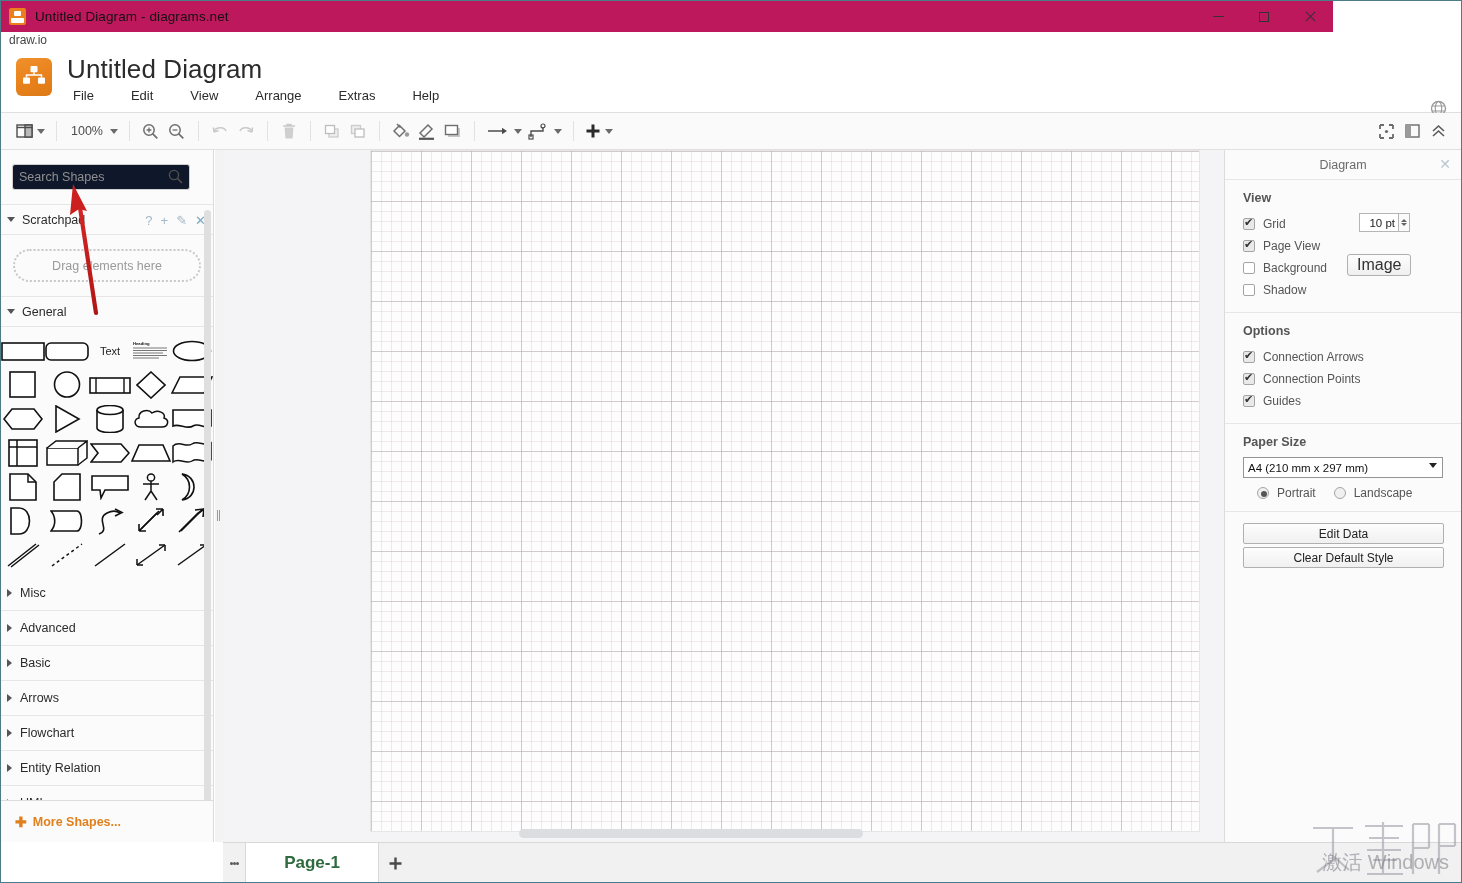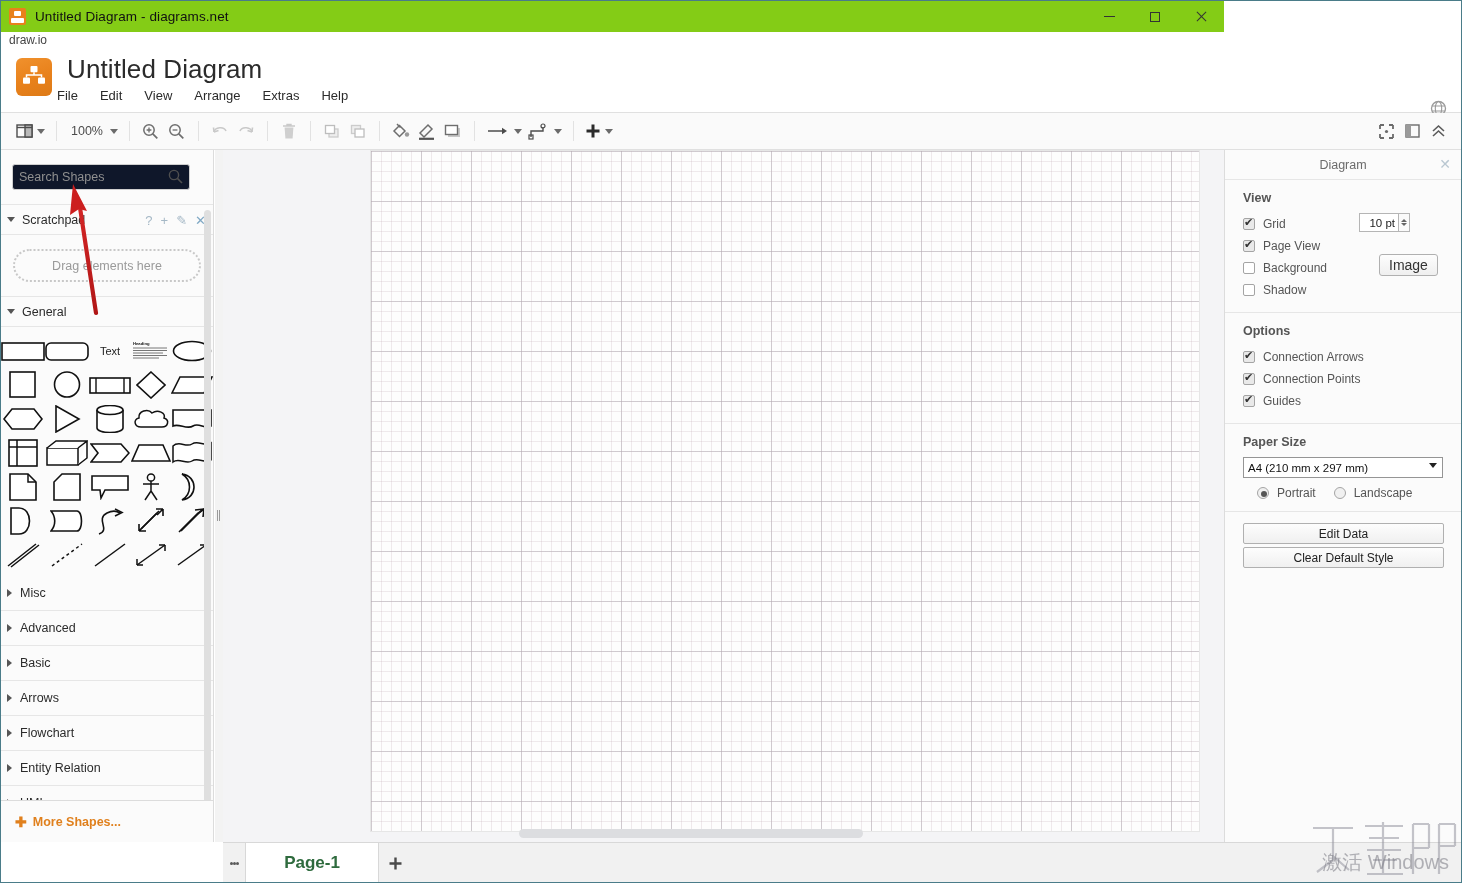--- a/index.html
+++ b/index.html
@@ -7,21 +7,21 @@
   body {
     font-family: "Liberation Sans", sans-serif;
     font-size: 12px;
     color: #333;
     background: #ffffff;
     -webkit-font-smoothing: antialiased;
   }
   .app { position:relative; width:1462px; height:883px; border:1px solid #4a7c89; background:#fff; overflow:hidden; }
 
   
-  .titlebar { position:absolute; left:0; top:0; width:1223px; height:31px; background:#84cc16; display:flex; align-items:center;justify-content:flex-end; }
+  .titlebar { position:absolute; left:0; top:0; width:1332px; height:31px; background:#be185d; display:flex; align-items:center;justify-content:flex-end; }
   .tb-icon { width:17px; height:17px; margin-left:8px; border-radius:2px; background:#e8811b; position:relative; flex:0 0 auto; }
   .tb-icon:before { content:""; position:absolute; left:5px; top:3px; width:7px; height:5px; background:#fff; border-radius:1px; }
   .tb-icon:after { content:""; position:absolute; left:2px; top:10px; width:13px; height:5px; background:#fff;
      border-radius:1px; box-shadow:none; }
   .tb-title { margin-left:9px; font-size:13.5px; color:#111; letter-spacing:0.1px; }
   .win-ctrls { margin-left:auto; display:flex; height:31px; }
   .win-btn { width:46px; height:31px; display:flex; align-items:center; justify-content:center; color:#333; font-size:13px; }
   .gl-min { width:11px; height:1px; background:#333; }
   .gl-max { width:10px; height:10px; border:1px solid #333; }
   .gl-close { width:12px; height:12px; position:relative; }
@@ -30,21 +30,21 @@
 
   
   .subtitle-row { position:absolute; left:0; top:31px; width:1460px; height:18px; }
   .subtitle-row .drawio-lbl { position:absolute; left:8px; top:1px; font-size:12px; color:#444; }
 
   
   .header { position:absolute; left:0; top:49px; width:1460px; height:63px; background:#fff; border-bottom:1px solid #e0e0e0; }
   .logo { position:absolute; left:15px; top:8px; width:36px; height:38px; border-radius:6px; background:linear-gradient(160deg,#f0912d 0%,#e8811b 55%,#dd7a17 100%); }
   .logo svg { position:absolute; left:6px; top:7px; }
   .doc-title { position:absolute; left:66px; top:4px; font-size:26px; color:#2b2b2b; letter-spacing:0.1px; }
-  .menubar { position:absolute; left:56px; top:35px; display:flex; gap:1px; }
+  .menubar { position:absolute; left:72px; top:35px; display:flex; gap:16px; }
   .menu-item { font-size:13px; color:#2b2b2b; padding:3px 10px 3px 0px; margin-right:11px; cursor:default; white-space:nowrap; }
   .globe { position:absolute; right:14px; top:50px; width:17px; height:17px; cursor:pointer; }
 
   
   .toolbar { position:absolute; left:0; top:112px; width:1460px; height:37px; background:#fafafa; border-bottom:1px solid #e0e0e0; display:flex; align-items:center; }
   .tb-sep { width:1px; height:20px; background:#e2e2e2; margin:0 8px; flex:0 0 auto; }
   .tb-btn { height:26px; min-width:26px; display:flex; align-items:center; justify-content:center; padding:0 3px; cursor:pointer; color:#707070; }
   .tb-btn.dis { color:#c9c9c9; }
   .tb-btn .cap { font-size:12.5px; color:#4c4c4c; padding:0 3px; }
   .caret { width:0; height:0; border-left:4px solid transparent; border-right:4px solid transparent; border-top:5px solid #6b6b6b; margin-left:4px; }
@@ -111,21 +111,21 @@
   .cb { width:12px; height:12px; border:1px solid #a4a4a4; background:#fff; border-radius:2px; position:relative; margin-right:8px; flex:0 0 auto; cursor:pointer; }
   .cb.on { background:#e9e9e9; }
   .cb.on:after { content:"✔"; position:absolute; left:0px; top:-3px; font-size:11px; color:#333; }
   .chk-lbl { font-size:12px; color:#555; }
   .grid-size { position:absolute; left:116px; top:0px; display:flex; align-items:center; }
   .gs-input { width:40px; height:19px; border:1px solid #b5b5b5; background:#fff; font-size:11.5px; text-align:right; padding-right:3px; line-height:17px; color:#222; font-family:"Liberation Sans",sans-serif; }
   .spin { width:11px; height:19px; border:1px solid #b5b5b5; border-left:0; background:#fafafa; display:flex; flex-direction:column; align-items:center; justify-content:center; cursor:pointer; }
   .spin i { border-left:3px solid transparent; border-right:3px solid transparent; display:block; }
   .spin i.up { border-bottom:3px solid #666; margin-bottom:1px; }
   .spin i.dn { border-top:3px solid #666; }
-  .img-btn { position:absolute; left:104px; top:-3px; min-width:52px; height:22px; border:1px solid #b0b0b0; border-radius:3px; background:linear-gradient(#fdfdfd,#efefef); font-size:14px; color:#333; display:flex; align-items:center; justify-content:center; padding:0 9px; cursor:pointer;margin-left:32px; }
+  .img-btn { position:absolute; left:104px; top:-3px; min-width:52px; height:22px; border:1px solid #b0b0b0; border-radius:3px; background:linear-gradient(#fdfdfd,#efefef); font-size:16px; color:#333; display:flex; align-items:center; justify-content:center; padding:0 9px; cursor:pointer; }
   .select-box { width:200px; height:21px; border:1px solid #959595; background:#fff; font-size:11.5px; color:#111; display:flex; align-items:center; padding:0 4px; position:relative; cursor:pointer; }
   .select-box .ar { position:absolute; right:5px; top:5px; border-left:4px solid transparent; border-right:4px solid transparent; border-top:5px solid #222; }
   .radio-row { display:flex; align-items:center; margin-top:8px; padding-left:14px; gap:8px; }
   .rb { width:12px; height:12px; border-radius:50%; border:1px solid #a4a4a4; background:#f0f0f0; position:relative; cursor:pointer; flex:0 0 auto; }
   .rb.on:after { content:""; position:absolute; left:3px; top:3px; width:6px; height:6px; border-radius:50%; background:#555; }
   .rb-lbl { font-size:12px; color:#555; margin-right:10px; }
   .wide-btn { width:201px; height:21px; border:1px solid #b0b0b0; background:linear-gradient(#fdfdfd,#f0f0f0); font-size:12px; color:#222; display:flex; align-items:center; justify-content:center; margin-bottom:3px; cursor:pointer; border-radius:2px; }
 
   
   .footer { position:absolute; left:222px; top:841px; width:1238px; height:41px; background:#f1f1f1; border-top:1px solid #d8d8d8; display:flex; align-items:center; }

